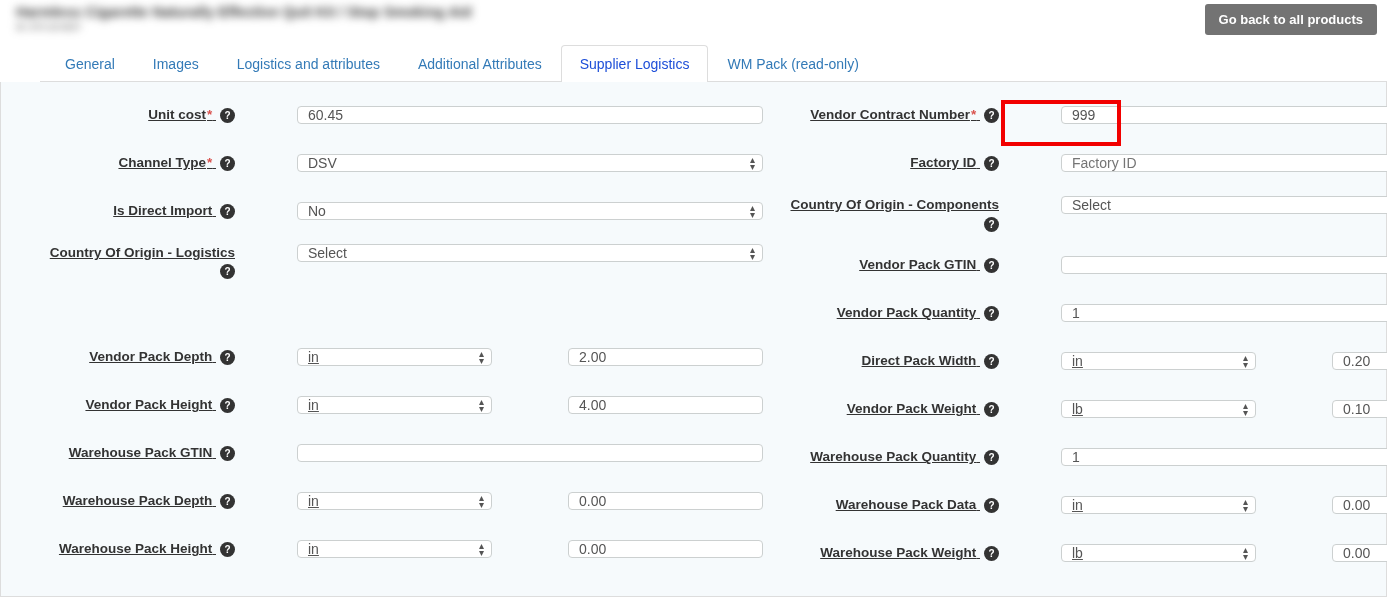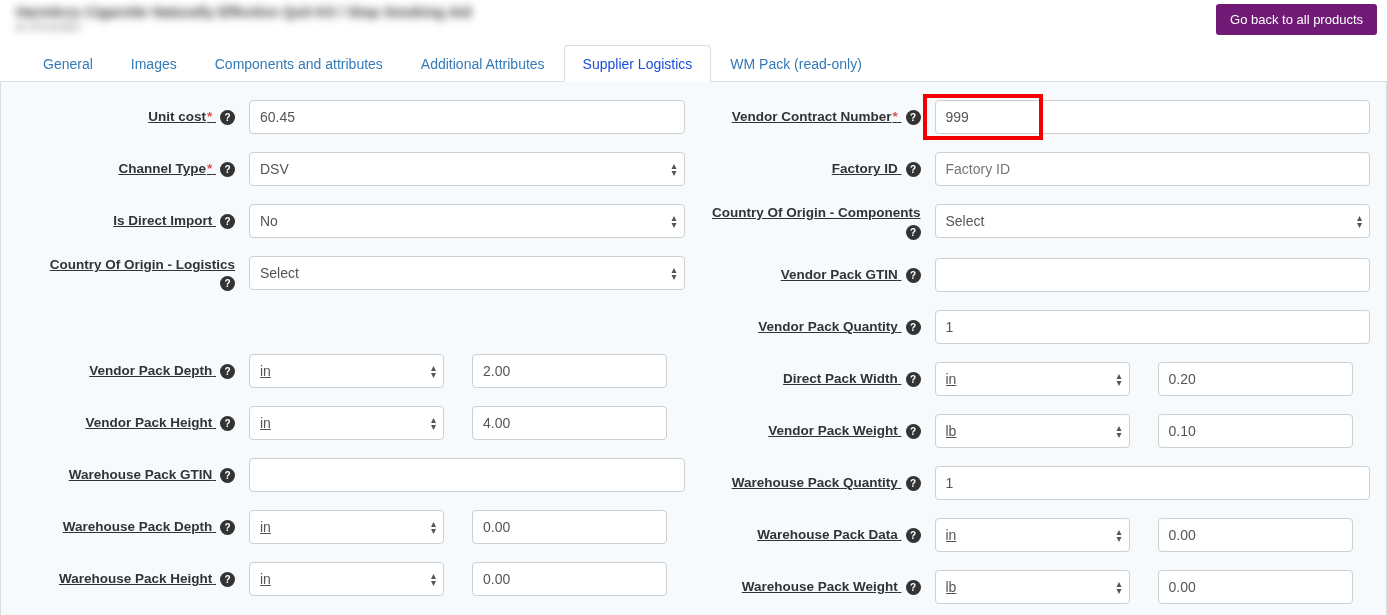--- a/index.html
+++ b/index.html
@@ -2,32 +2,32 @@
 <html><head>
 <meta charset="utf-8">
 <style>
   * { box-sizing: border-box; }
   html, body { margin: 0; padding: 0; font-family: -apple-system, "Segoe UI", "Helvetica Neue", Arial, sans-serif; color: #333; background: #fff; font-size: 14px; }
   .page { width: 1387px; }
   .header-bar { display: flex; justify-content: space-between; align-items: flex-start; padding: 4px 10px 10px 16px; }
   .blurred-block { filter: blur(4px); user-select: none; }
   .blurred-title { font-weight: 700; font-size: 14.5px; color: #3a3a3a; margin-bottom: 2px; }
   .blurred-sub { font-size: 9px; color: #444; }
-  .btn-primary { background: #701a75; color: #fff; border: none; padding: 8px 14px; font-weight: 400; font-size: 13px; border-radius: 3px; cursor: pointer; }
-  .tabs { display: flex; border-bottom: 1px solid #ddd; padding-left: 24px; }
+  .btn-primary { background: #737373; color: #fff; border: none; padding: 8px 14px; font-weight: 700; font-size: 13px; border-radius: 3px; cursor: pointer; }
+  .tabs { display: flex; border-bottom: 1px solid #ddd; padding-left: 6px; margin-left: 40px; }
   .tab { padding: 10px 18px; font-size: 14px; color: #337ab7; cursor: pointer; border: 1px solid transparent; border-bottom: none; margin-bottom: -1px; border-top-left-radius: 4px; border-top-right-radius: 4px; }
   .tab.active { color: #1d4ed8; border-color: #ddd; border-bottom-color: #fff; background: #fff; }
   .form-area { background: #f6fafc; border: 1px solid #ddd; border-top: none; padding: 18px 12px 10px 12px; }
   .columns { display: flex; gap: 10px; }
   .col { flex: 1; }
   .form-row { display: flex; align-items: center; margin-bottom: 18px; min-height: 30px; }
   .label-cell { width: 228px; text-align: right; font-weight: 700; font-size: 13.5px; padding-right: 6px; line-height: 1.35; text-decoration: underline; }
   .label-cell .req { color: #d9534f; margin-left: 1px; }
   .control-cell { flex: 1; display: flex; align-items: center; gap: 28px; padding-left: 8px; padding-right: 4px; }
-  .form-control { height: 34px; border: 1px solid #ccd0d0; border-radius: 4px; padding: 0 10px; font-size: 14px; color: #555; font-family: inherit; background: #fff; }
+  .form-control { height: 18px; border: 1px solid #ccd0d0; border-radius: 4px; padding: 0 10px; font-size: 14px; color: #555; font-family: inherit; background: #fff; margin-left: 48px; }
   .form-control.full { flex: 1; width: 100%; }
   .select-wrap { position: relative; display: flex; }
   .select-wrap select { appearance: none; -webkit-appearance: none; -moz-appearance: none; padding-right: 28px; }
   .select-wrap::after { content: ""; position: absolute; right: 8px; top: 50%; width: 10px; height: 14px; transform: translateY(-50%); background:
       linear-gradient(45deg, transparent 3px, #555 3px, #555 4px, transparent 4px) left top/5px 7px no-repeat,
       linear-gradient(-45deg, transparent 3px, #555 3px, #555 4px, transparent 4px) right top/5px 7px no-repeat,
       linear-gradient(135deg, transparent 3px, #555 3px, #555 4px, transparent 4px) left bottom/5px 7px no-repeat,
       linear-gradient(-135deg, transparent 3px, #555 3px, #555 4px, transparent 4px) right bottom/5px 7px no-repeat;
       pointer-events:none;
   }
@@ -48,21 +48,21 @@
     <div class="blurred-block">
       <div class="blurred-title">Harmless Cigarette Naturally Effective Quit Kit / Stop Smoking Aid</div>
       <div class="blurred-sub">ID: 873-18-0637</div>
     </div>
     <button class="btn-primary">Go back to all products</button>
   </div>
 
   <div class="tabs">
     <div class="tab">General</div>
     <div class="tab">Images</div>
-    <div class="tab">Components and attributes</div>
+    <div class="tab">Logistics and attributes</div>
     <div class="tab">Additional Attributes</div>
     <div class="tab active">Supplier Logistics</div>
     <div class="tab">WM Pack (read-only)</div>
   </div>
 
   <div class="form-area">
     <div class="columns">
 
       <div class="col">
 

